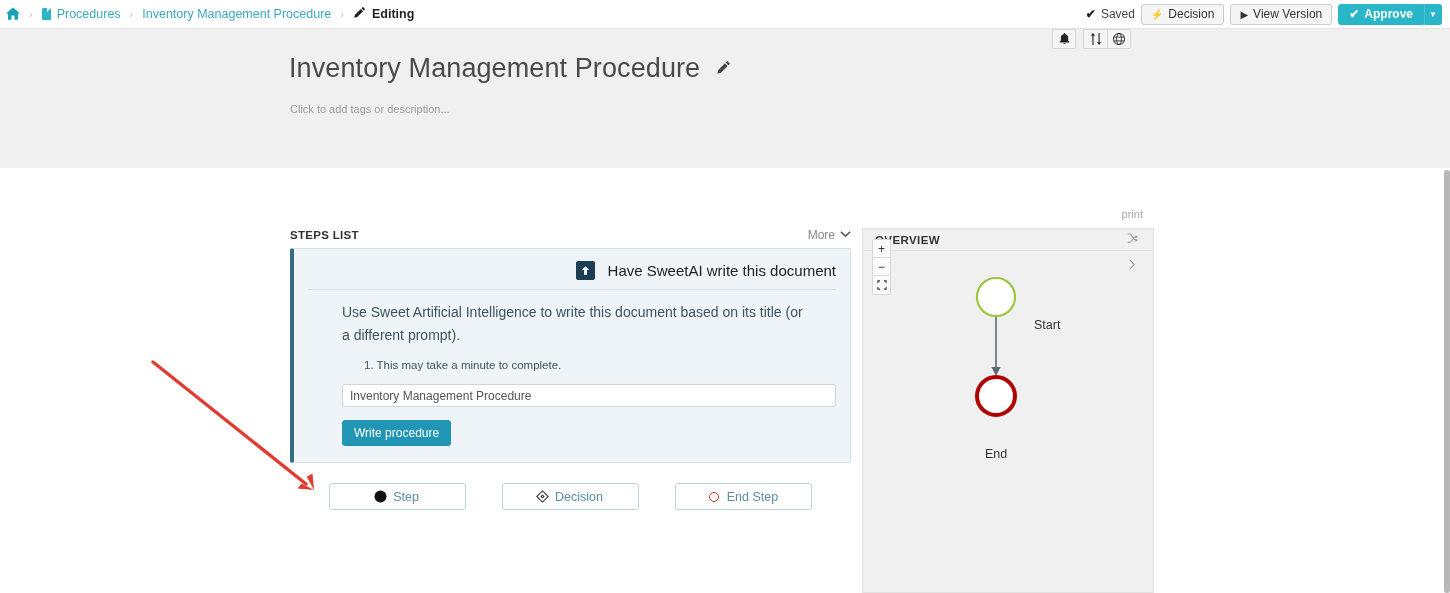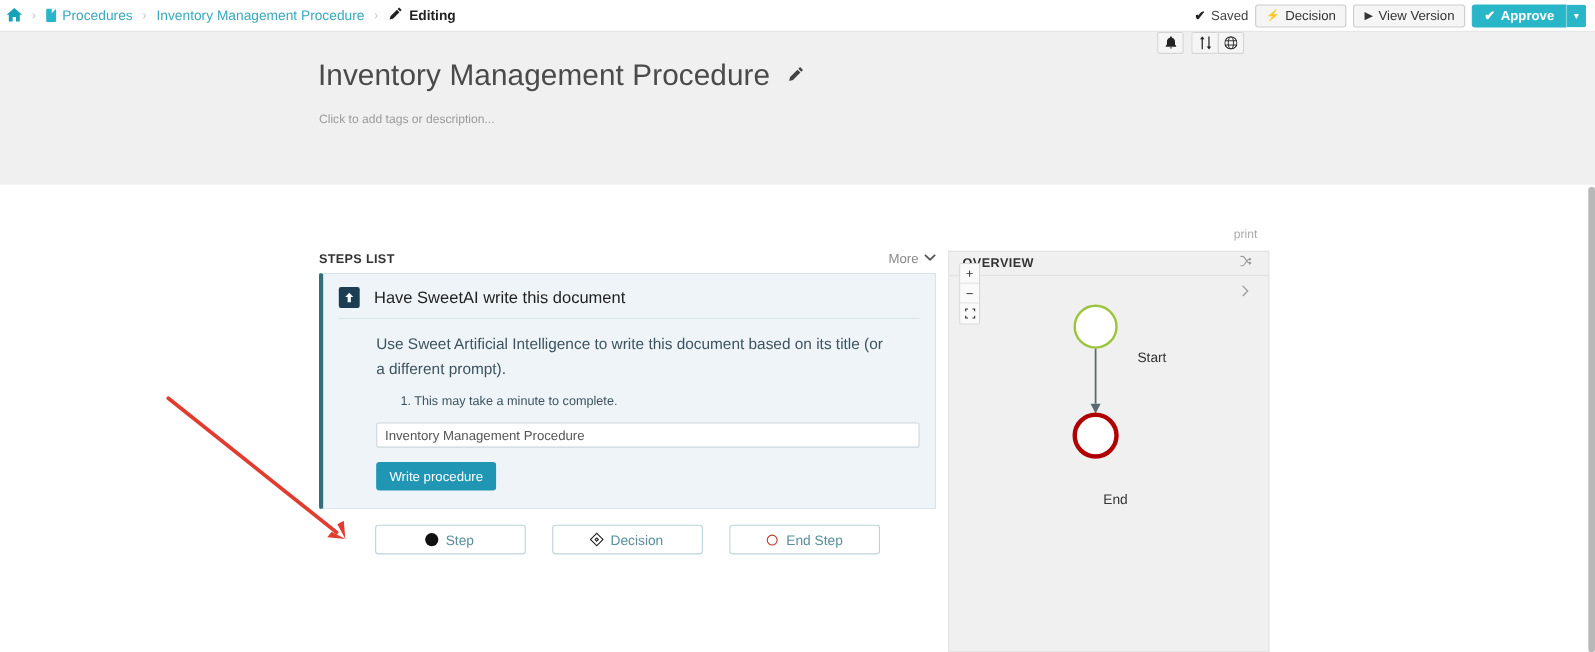--- a/index.html
+++ b/index.html
@@ -94,21 +94,21 @@
     font-size:11.5px; font-weight:bold; color:#333; letter-spacing:.3px;
   }
   .more { font-size:12px; color:#888; cursor:pointer; display:flex; align-items:center; gap:5px;}
   .more .cv { font-size:9px; color:#555; font-weight:bold;}
 
   .step-card {
     background:#eef4f7; border:1px solid #d6e3e8; border-left:4px solid #356d7d;
     border-radius:2px; padding:12px 14px 16px 14px; position:relative;
   }
   .card-head { display:flex; align-items:center; gap:13px; padding-bottom:9px;
-               border-bottom:1px solid #dbe5ea; }
+               border-bottom:1px solid #dbe5ea;justify-content:flex-end; }
   .sq-ico {
     width:19px; height:19px; background:#1d3d52; border-radius:2px;
     display:flex; align-items:center; justify-content:center;
     color:#fff; font-size:12px; line-height:1; flex:none;
   }
   .card-title { font-size:15px; color:#222; font-weight:400; }
   .card-body { padding:11px 0 0 34px; }
   .card-desc { font-size:14px; color:#3d5460; line-height:1.65; max-width:470px; }
   .card-note { font-size:11.5px; color:#3d5460; margin:12px 0 0 22px; }
   .ai-input {
@@ -119,21 +119,21 @@
   }
   .write-btn {
     margin-top:13px; background:#2196b4; border:1px solid #2196b4; color:#fff;
     font-size:12px; border-radius:3px; padding:5px 11px; cursor:pointer;
     font-family:"Liberation Sans", sans-serif;
   }
 
   
   .add-wrap { position:absolute; left:290px; top:294px; width:561px; text-align:center; }
   .add-label { font-size:12px; font-weight:bold; color:#333; letter-spacing:.2px; }
-  .add-btns { display:flex; gap:24px; margin-top:15px; justify-content:center; }
+  .add-btns { display:flex; gap:36px; margin-top:21px; justify-content:center; }
   .add-btn {
     width:137px; height:27px; border:1px solid #bcd3d8; background:#fff;
     border-radius:3px; display:flex; align-items:center; justify-content:center;
     gap:8px; font-size:12.5px; color:#5b8f9c; cursor:pointer;
   }
   .dot-filled { width:9px; height:9px; border-radius:50%; background:#111;
                 box-shadow:0 0 0 1.5px #111; display:inline-block; }
   .dot-ring { width:10px; height:10px; border-radius:50%; border:1.7px solid #c0392b;
               display:inline-block; }
   .diamond { width:9px; height:9px; border:1.5px solid #222; transform:rotate(45deg);
@@ -337,21 +337,21 @@
       </div>
     </div>
 
     <svg class="flow" viewBox="0 0 292 343">
       <circle cx="133" cy="68" r="19" fill="#ffffff" stroke="#9bc53d" stroke-width="2.2"></circle>
       <line x1="133" y1="88" x2="133" y2="138" stroke="#5a6b70" stroke-width="1.6"></line>
       <path d="M133 147l-4.6-9h9.2z" fill="#5a6b70"></path>
       <circle cx="133" cy="167" r="19" fill="#ffffff" stroke="#b00000" stroke-width="4"></circle>
     </svg>
     <div class="node-label" style="left:171px; top:61px;">Start</div>
-    <div class="node-label" style="left:140px; top:190px;">End</div>
+    <div class="node-label" style="left:122px; top:190px;">End</div>
   </div>
 </div>
 
 <svg class="annot" viewBox="0 0 1450 593">
   <line x1="153" y1="362" x2="306" y2="484" stroke="#e03c2f" stroke-width="3.4" stroke-linecap="round"></line>
   <path d="M314 490l-16.5-1.5 4-5 12.5 6.5z" fill="#e03c2f"></path>
   <path d="M314 490l-1.5-16.5-5.8 3.2 7.3 13.3z" fill="#e03c2f"></path>
 </svg>
 
 <div class="vscroll">

